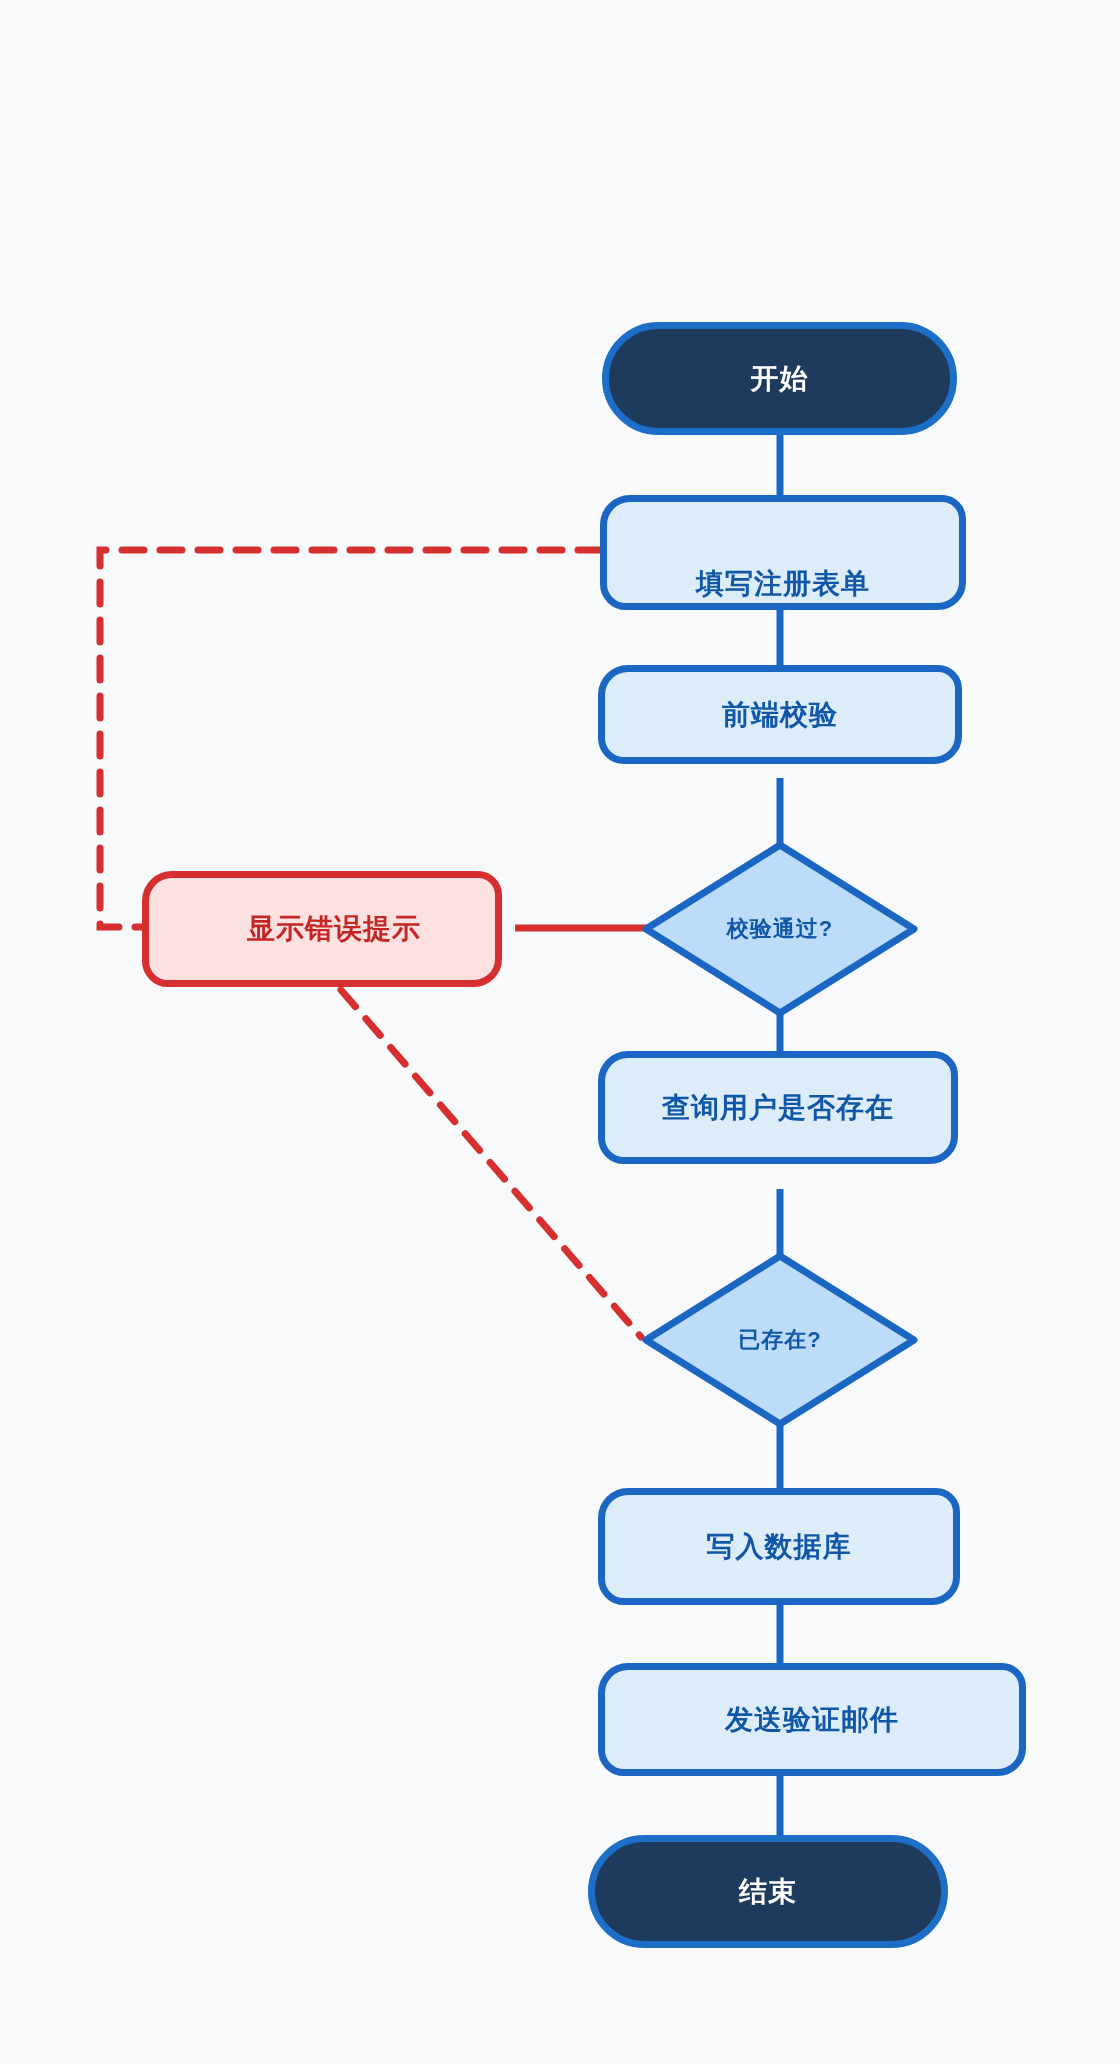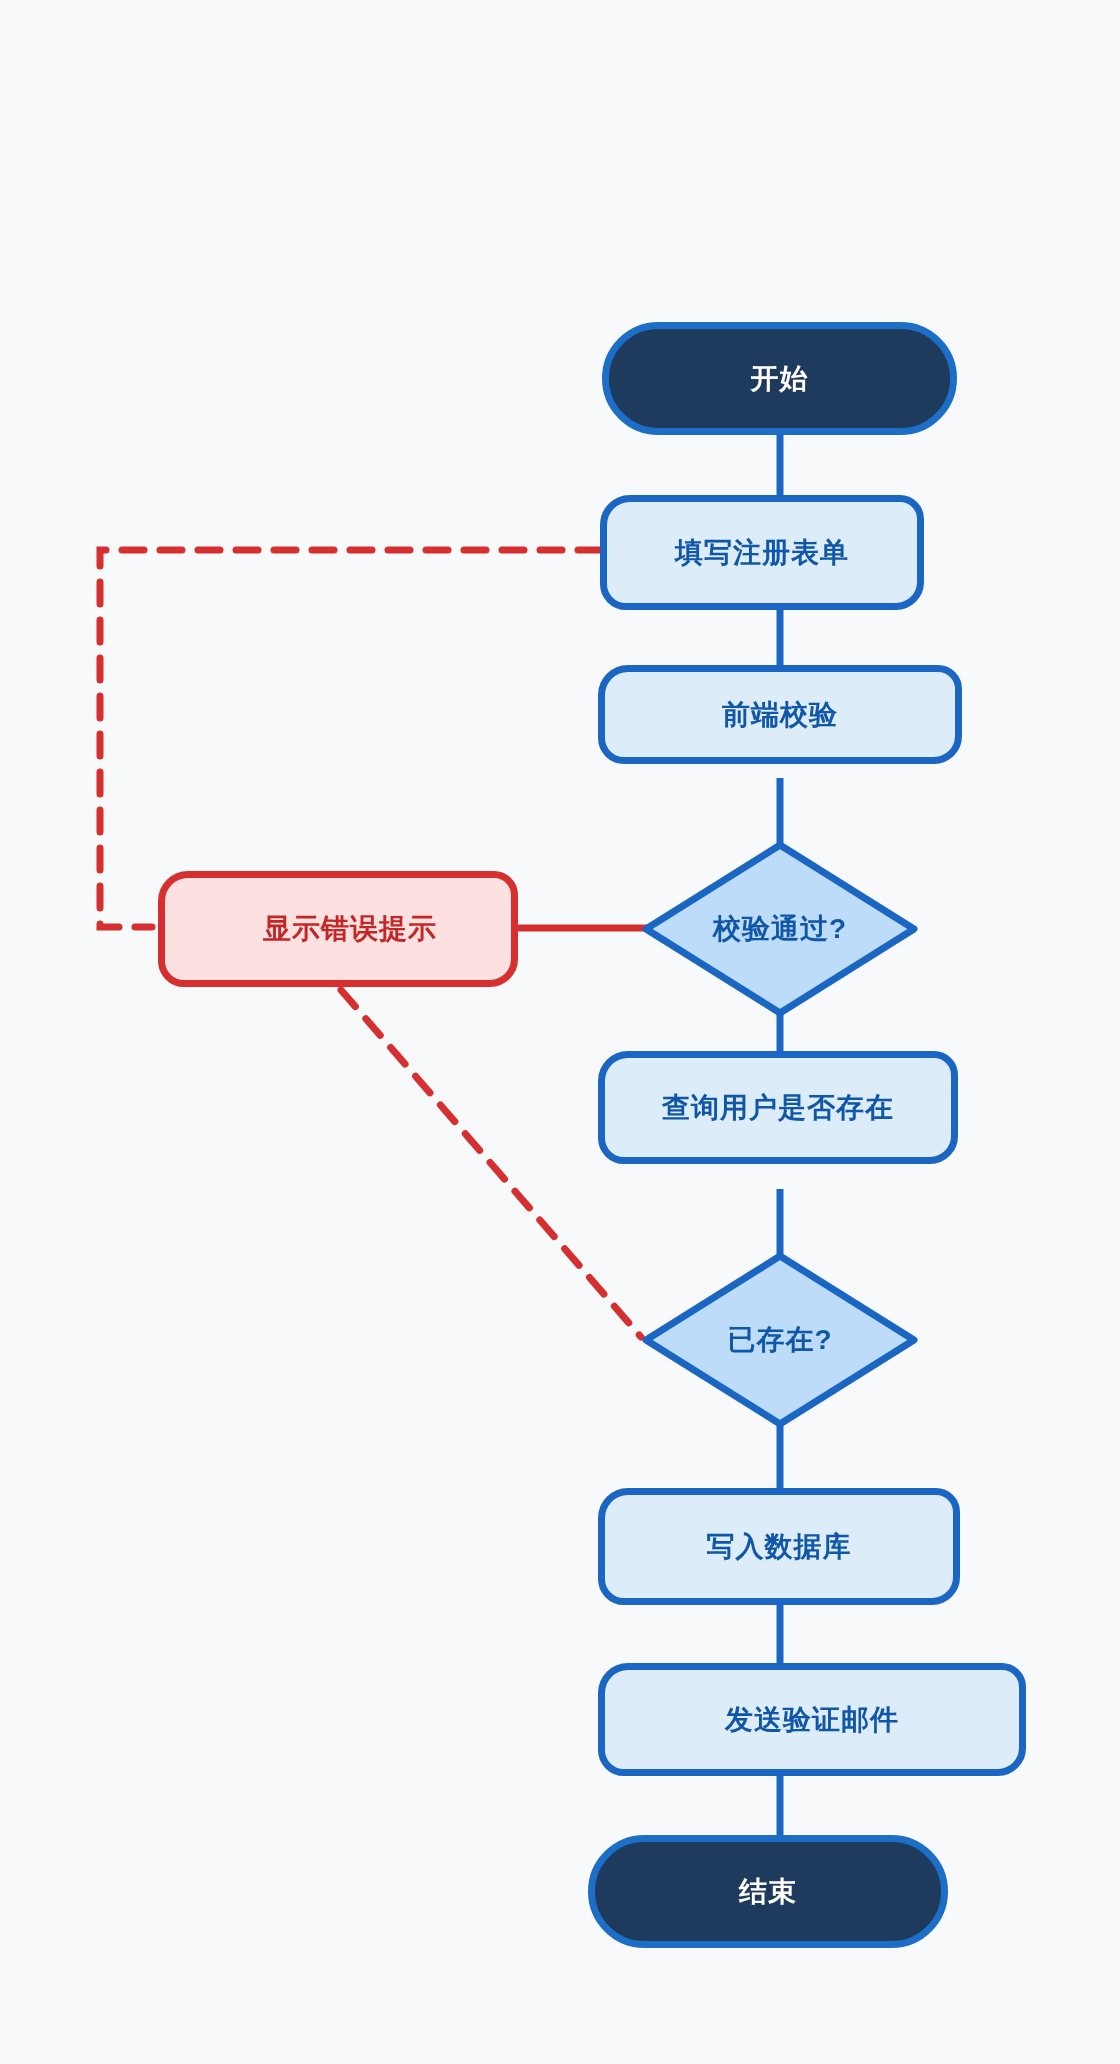--- a/index.html
+++ b/index.html
@@ -61,30 +61,30 @@
   .decision .diamond {
     fill: #bddcf9;
     stroke: #1a66c2;
     stroke-width: 7;
     stroke-linejoin: round;
   }
   .decision .label {
     position: relative;
     color: #1157a8;
     font-weight: 700;
-    font-size: 28px;
+    font-size: 22px;
     letter-spacing: 1px;
   }
 
   
   #n-start      { left: 602px; top: 279px;  width: 355px; height: 113px; }
-  #n-fill-form  { left: 600px; top: 452px;  width: 324px; height: 115px; }
+  #n-fill-form  { left: 600px; top: 452px;  width: 366px; height: 115px; align-items: flex-end; }
   #n-frontend   { left: 598px; top: 622px;  width: 364px; height: 99px; }
   #n-decision1  { left: 639px; top: 795px;  width: 282px; height: 182px; }
-  #n-show-error { left: 158px; top: 828px;  width: 360px; height: 116px; padding-left: 24px; }
+  #n-show-error { left: 142px; top: 828px;  width: 360px; height: 116px; padding-left: 24px; }
   #n-query-user { left: 598px; top: 1008px; width: 360px; height: 113px; }
   #n-decision2  { left: 639px; top: 1206px; width: 282px; height: 182px; }
   #n-write-db   { left: 598px; top: 1445px; width: 362px; height: 117px; }
   #n-send-email { left: 598px; top: 1620px; width: 428px; height: 113px; }
   #n-end        { left: 588px; top: 1792px; width: 360px; height: 113px; align-items: center; }
 </style>
 </head>
 <body>
 
 <div class="canvas">

